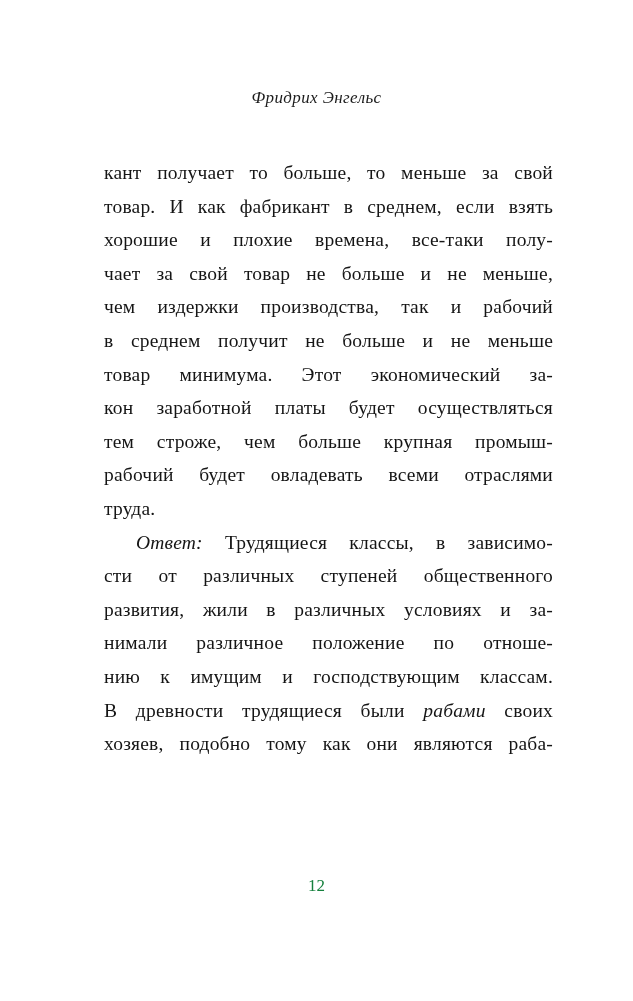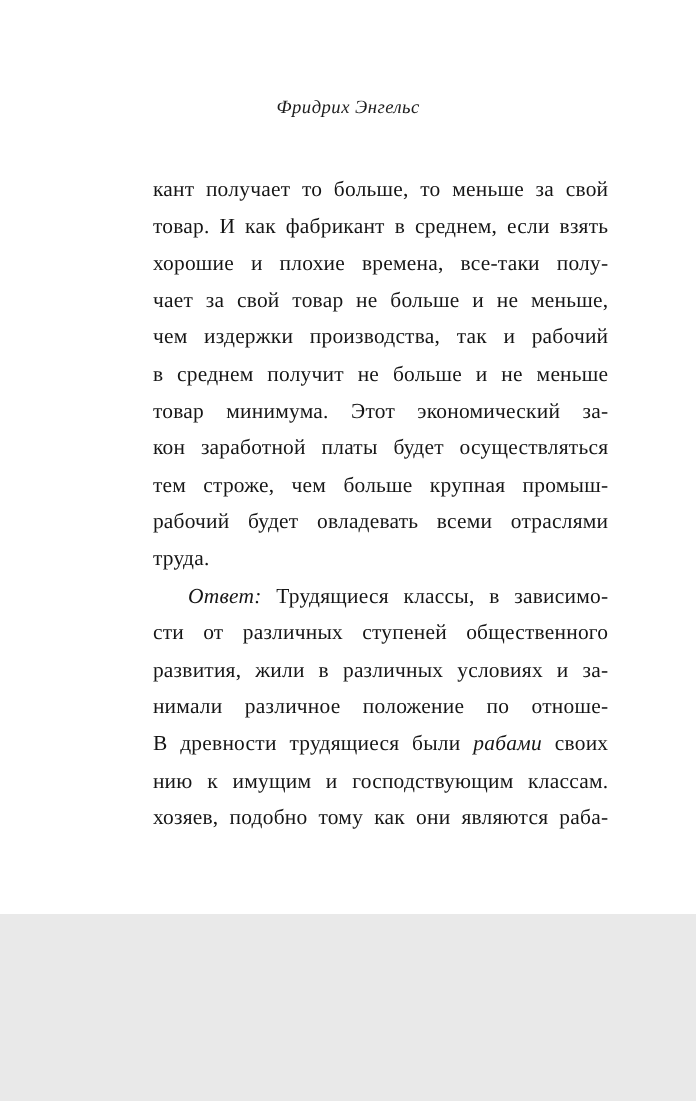--- a/index.html
+++ b/index.html
@@ -1,20 +1,20 @@
 <!DOCTYPE html>
 <html><head>
 <meta charset="utf-8">
 <style>
   * { margin: 0; padding: 0; box-sizing: border-box; }
   html, body { background: #e9e9e9; }
   .page {
     position: relative;
     width: 633px;
-    height: 831px;
+    height: 1001px;
     margin: 0 auto;
     background: #ffffff;
     font-family: "Liberation Serif", "DejaVu Serif", serif;
     color: #151515;
     overflow: hidden;
   }
   .running-header {
     position: absolute;
     top: 88px;
     left: 0;
@@ -33,21 +33,20 @@
     font-size: 19.5px;
     line-height: 33.6px;
     letter-spacing: 0.2px;
   }
   .paragraph { margin: 0; }
   .line {
     text-align: justify;
     text-align-last: justify;
     -moz-text-align-last: justify;
     white-space: normal;
-    margin-left: 35px;
   }
   .line.flush {
     text-align: right;
     text-align-last: left;
     -moz-text-align-last: left;
   }
   .line.indent { text-indent: 32px; }
   .italic { font-style: italic; }
   .page-number {
     position: absolute;
@@ -77,20 +76,20 @@
         <div class="line"><span>кон заработной платы будет осуществляться</span></div>
         <div class="line"><span>тем строже, чем больше крупная промыш-</span></div>
         <div class="line"><span>рабочий будет овладевать всеми отраслями</span></div>
         <div class="line flush"><span>труда.</span></div>
       </div>
       <div class="paragraph">
         <div class="line indent"><span class="italic">Ответ:</span><span> Трудящиеся классы, в зависимо-</span></div>
         <div class="line"><span>сти от различных ступеней общественного</span></div>
         <div class="line"><span>развития, жили в различных условиях и за-</span></div>
         <div class="line"><span>нимали различное положение по отноше-</span></div>
+        <div class="line"><span>нию к имущим и господствующим классам.</span></div>
         <div class="line"><span>В древности трудящиеся были </span><span class="italic">рабами</span><span> своих</span></div>
-        <div class="line"><span>нию к имущим и господствующим классам.</span></div>
         <div class="line"><span>хозяев, подобно тому как они являются раба-</span></div>
       </div>
     </div>
 
   <div class="page-number">12</div>
 </div>
 
 </body></html>

